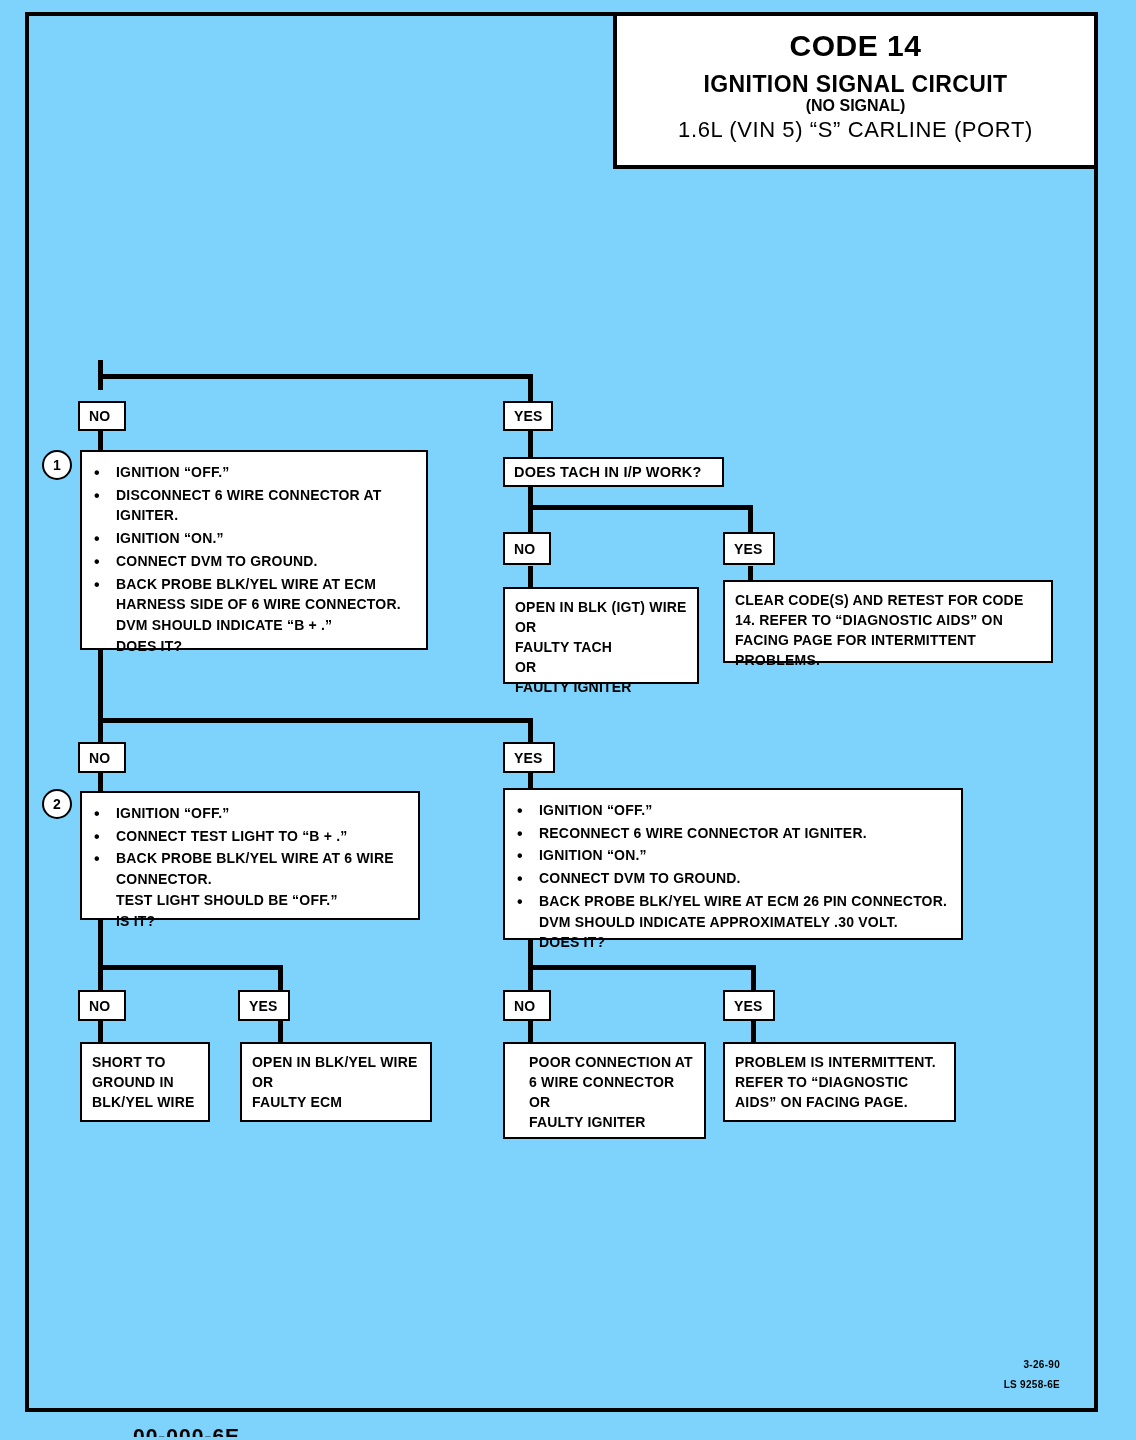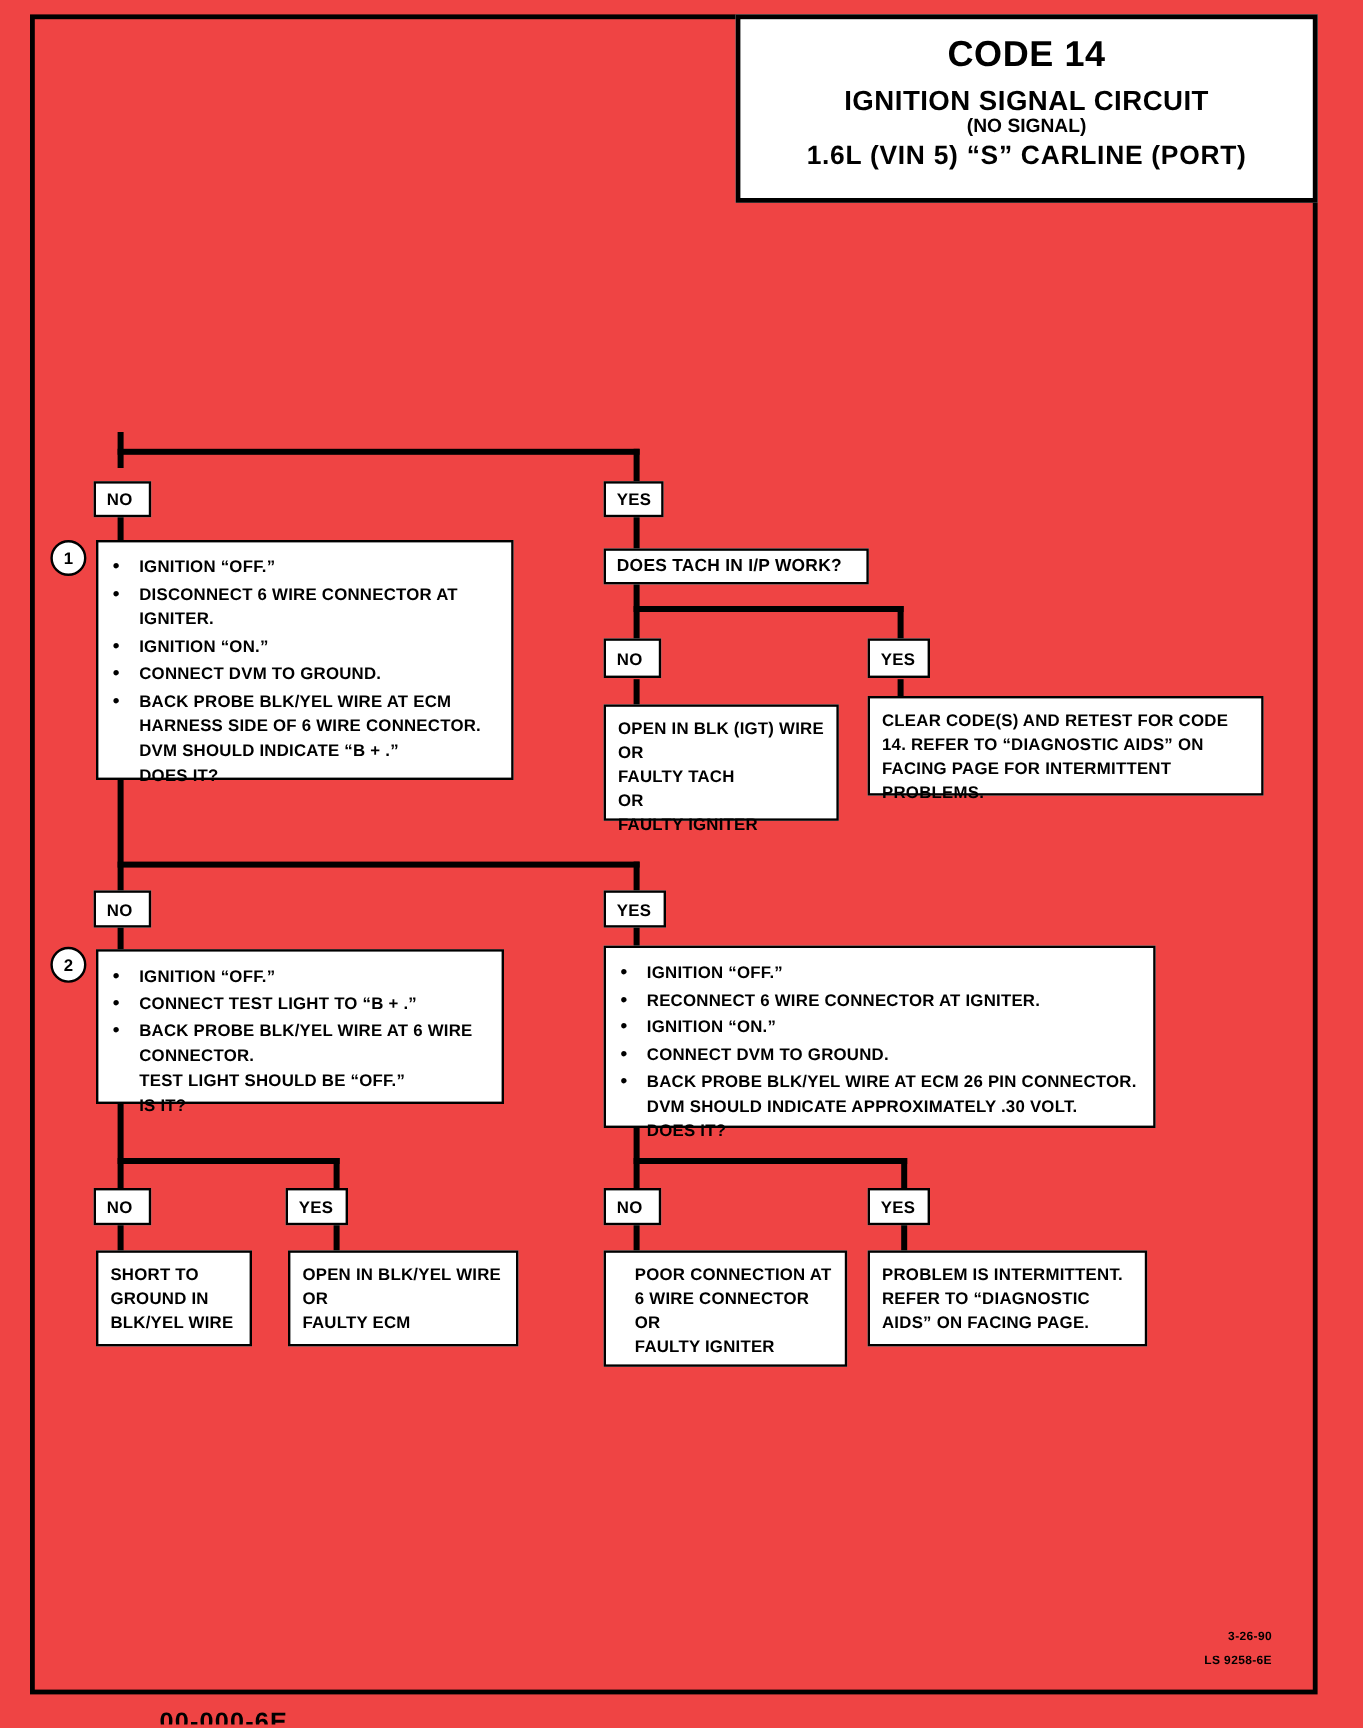--- a/index.html
+++ b/index.html
@@ -9,21 +9,21 @@
     background: #ffffff;
   }
   body {
     font-family: "Liberation Sans", sans-serif;
     color: #000000;
   }
   #page {
     position: relative;
     width: 1136px;
     height: 1440px;
-    background: #ef4444;
+    background: #7dd3fc;
     overflow: hidden;
   }
   
   #page-border {
     position: absolute;
     left: 25px;
     top: 12px;
     width: 1073px;
     height: 1400px;
     border: 4px solid #000;
@@ -57,21 +57,21 @@
     line-height: 1.05;
   }
   .hdr-sub {
     font-size: 16px;
     font-weight: bold;
     line-height: 1.1;
     margin-top: 1px;
   }
   .hdr-engine {
     font-size: 22px;
-    font-weight: bold;
+    font-weight: normal;
     letter-spacing: 0.6px;
     margin-top: 4px;
     line-height: 1.05;
   }
 
   
   .node {
     position: absolute;
     border: 2.5px solid #000;
     background: #fff;

